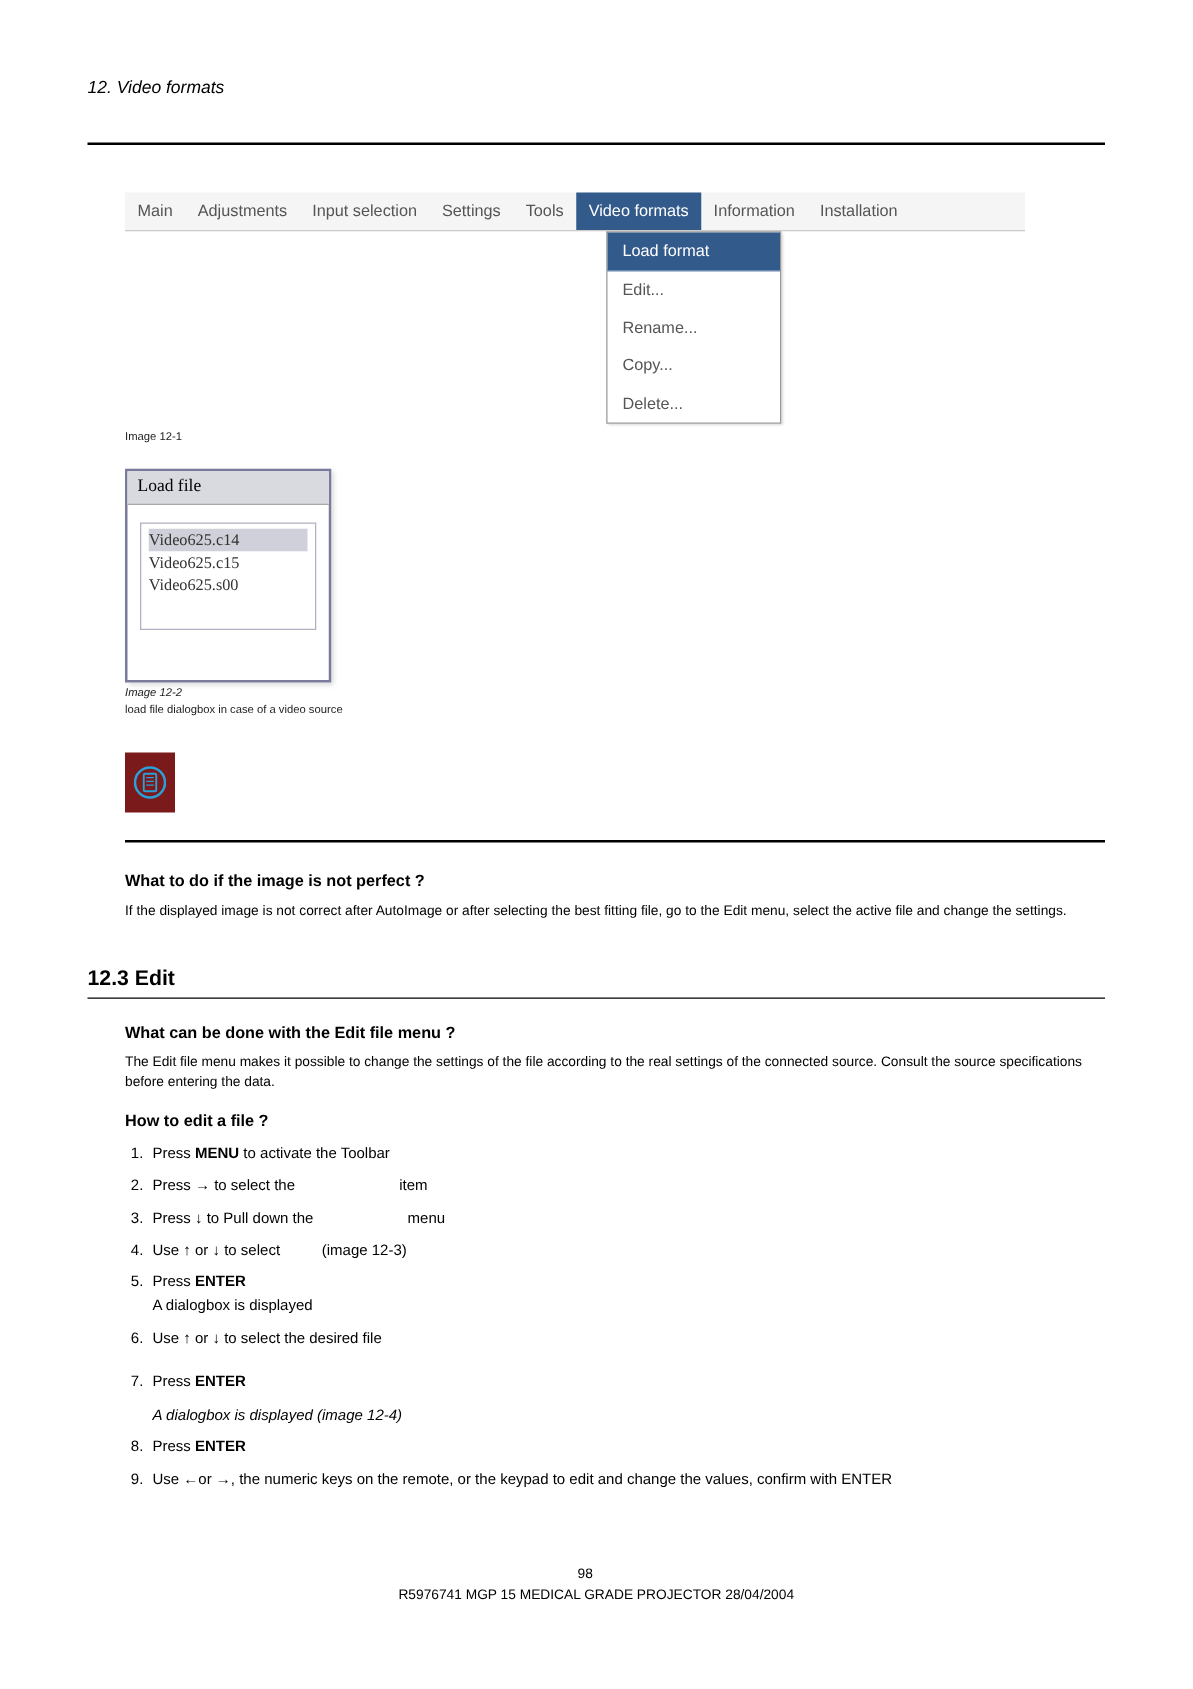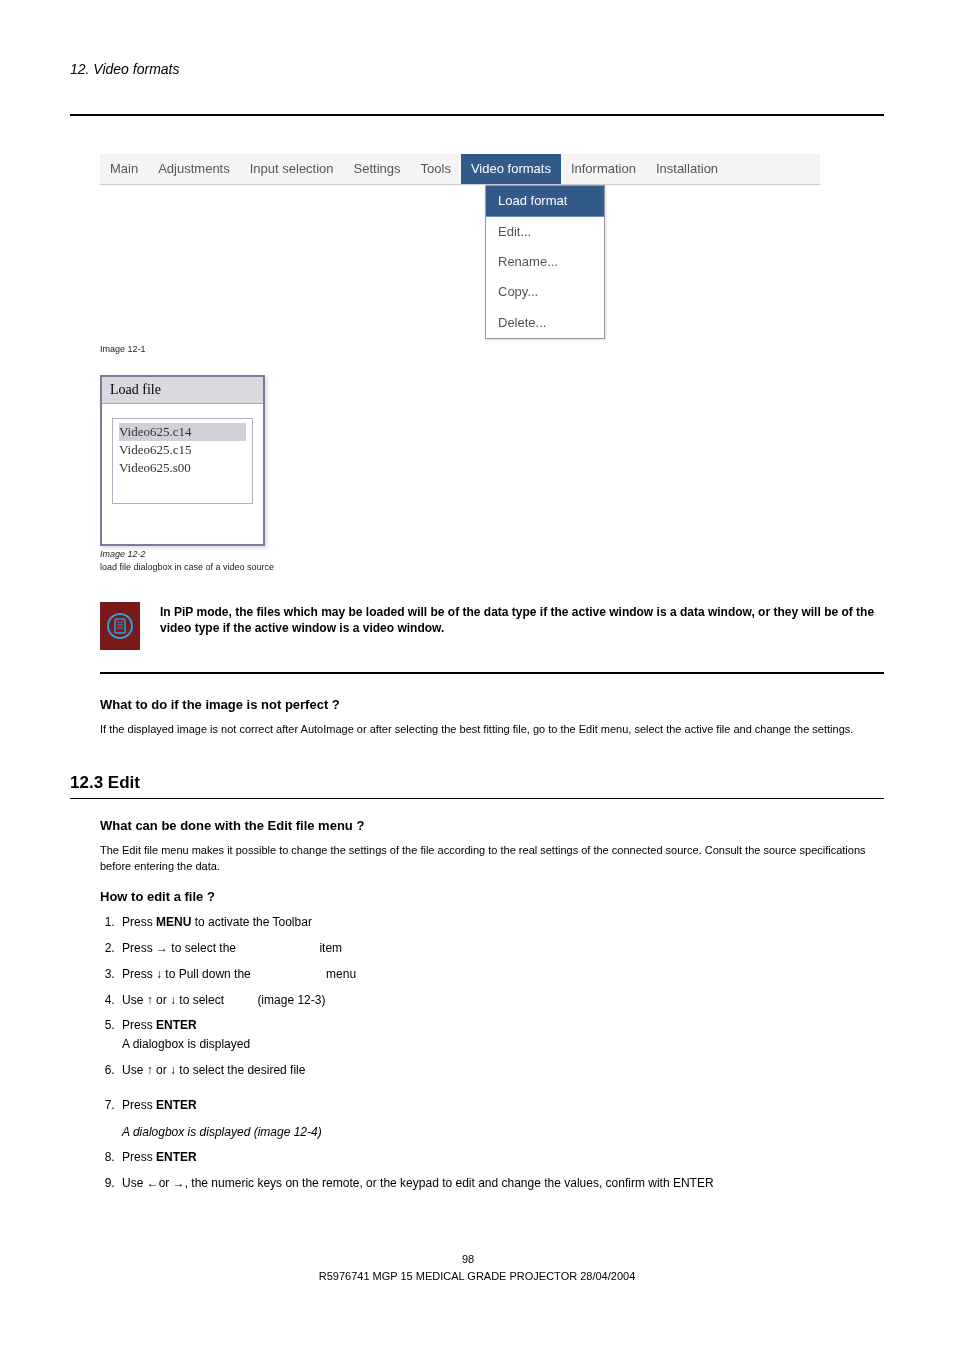--- a/index.html
+++ b/index.html
@@ -26,21 +26,21 @@
     font-size: 13px;
     color: #555;
     background: #f5f5f5;
     border-bottom: 1px solid #ccc;
     width: 720px;
   }
   .menubar .mitem { padding: 6px 10px; }
   .menubar .mitem.active { background: #325a8a; color: #fff; }
   .dropdown {
     margin-left: 385px;
-    width: 120px;
+    width: 140px;
     border: 1px solid #999;
     background: #fff;
     box-shadow: 1px 1px 2px rgba(0,0,0,0.15);
   }
   .dropdown .ditem {
     padding: 6px 12px;
     font-size: 13px;
     color: #555;
   }
   .dropdown .ditem.sel {
@@ -168,21 +168,20 @@
 <div class="note-block">
   <div class="note-icon">
     <svg width="26" height="32" viewBox="0 0 26 32">
       <circle cx="13" cy="16" r="12" fill="none" stroke="#2aa0d8" stroke-width="2"></circle>
       <rect x="8" y="9" width="10" height="14" rx="1" fill="none" stroke="#2aa0d8" stroke-width="1.5"></rect>
       <line x1="10" y1="12" x2="16" y2="12" stroke="#2aa0d8" stroke-width="1"></line>
       <line x1="10" y1="15" x2="16" y2="15" stroke="#2aa0d8" stroke-width="1"></line>
       <line x1="10" y1="18" x2="16" y2="18" stroke="#2aa0d8" stroke-width="1"></line>
     </svg>
   </div>
-  <div class="note-text">In PiP mode, the files which may be loaded will be of the data type if the active window is a data window, or they will be of the video type if the active window is a video window.</div>
 </div>
 <hr class="hr-after-note">
 
 <div class="subhead">What to do if the image is not perfect ?</div>
 <div class="body-para">If the displayed image is not correct after AutoImage or after selecting the best fitting file, go to the Edit menu, select the active file and change the settings.</div>
 
 <div class="section-head">12.3 Edit</div>
 <hr class="section-rule">
 
 <div class="subhead">What can be done with the Edit file menu ?</div>

